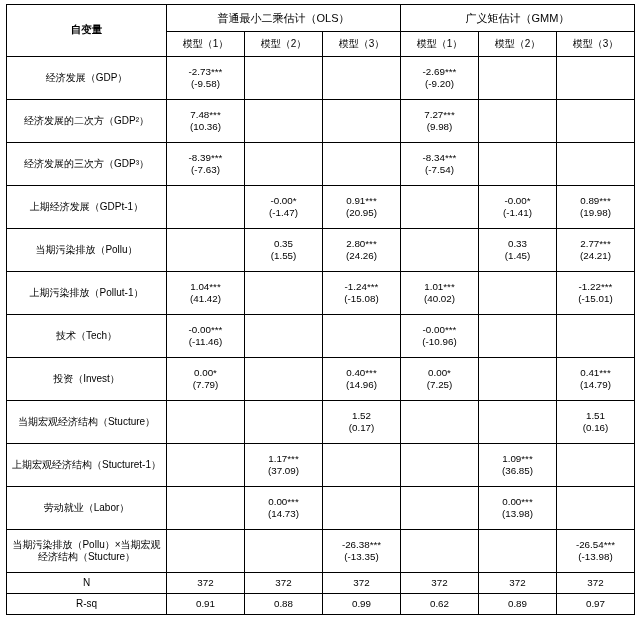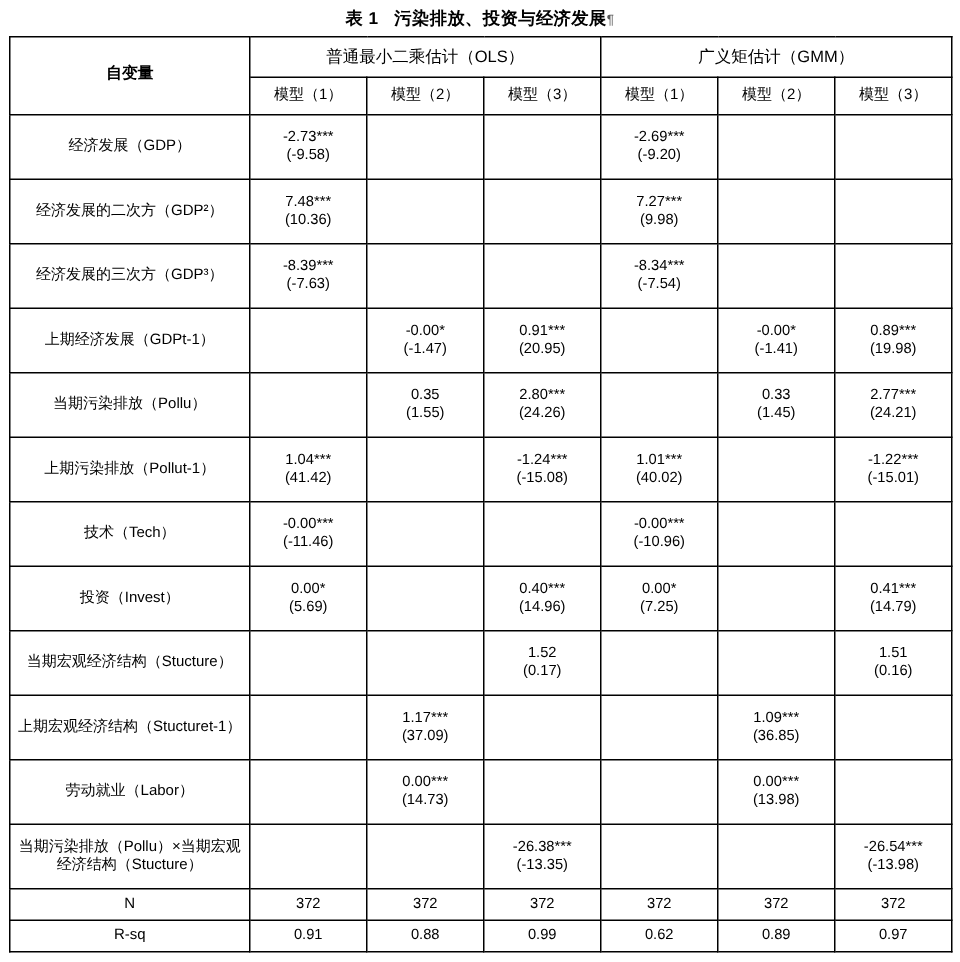--- a/index.html
+++ b/index.html
@@ -80,24 +80,20 @@
   td.cell.small { height: 16px; margin-top: 37px; }
   .colw-head { width: 160px; }
   .colw-cell { width: 78px; }
   tr.short td { height: 16px; }
 </style>
 </head>
 <body>
 
 <div class="page">
 
-  <div class="caption">
-    <span>表 1</span>&nbsp;&nbsp;
-    <span>污染排放、投资与经济发展</span><span class="mark">¶</span>
-  </div>
 
   <table class="reg">
     <colgroup>
       <col class="colw-head">
       <col class="colw-cell">
         <col class="colw-cell">
         <col class="colw-cell">
       <col class="colw-cell">
         <col class="colw-cell">
         <col class="colw-cell">
@@ -312,21 +308,21 @@
         <td class="cell">
             <span class="coef"></span>
             <span class="tval"></span>
           </td>
       </tr>
 
       <tr>
         <td class="rowhead">投资（Invest）</td>
         <td class="cell">
             <span class="coef">0.00*</span>
-            <span class="tval">(5.69)</span>
+            <span class="tval">(7.79)</span>
           </td>
         <td class="cell">
             <span class="coef"></span>
             <span class="tval"></span>
           </td>
         <td class="cell">
             <span class="coef">0.40***</span>
             <span class="tval">(14.96)</span>
           </td>
         <td class="cell">

